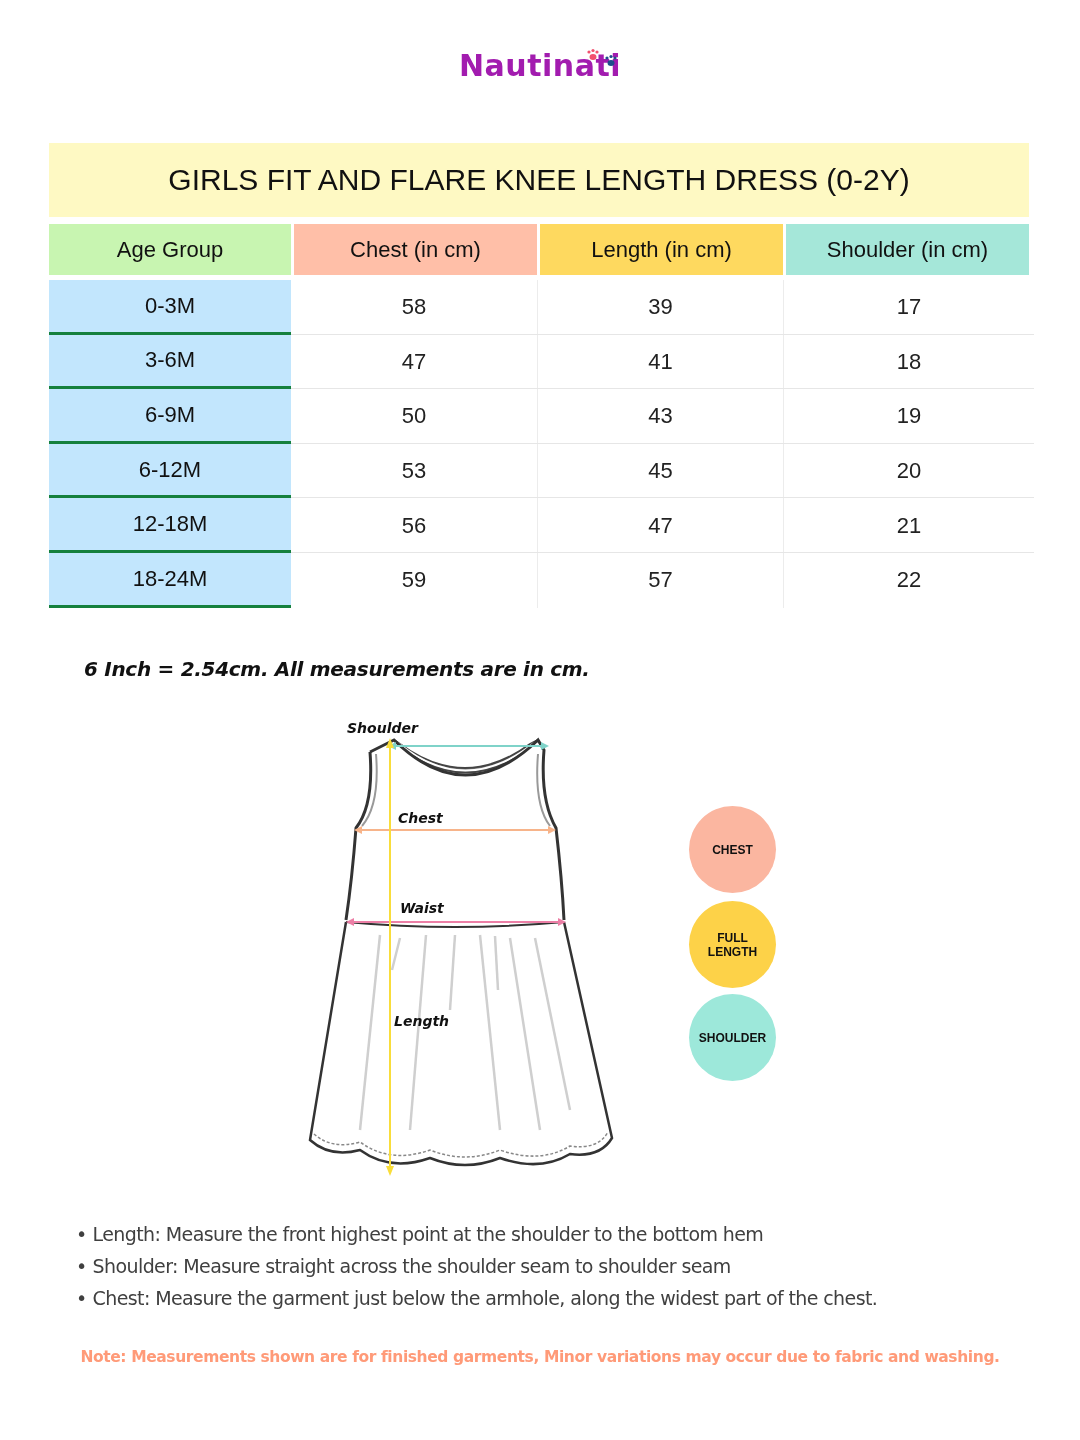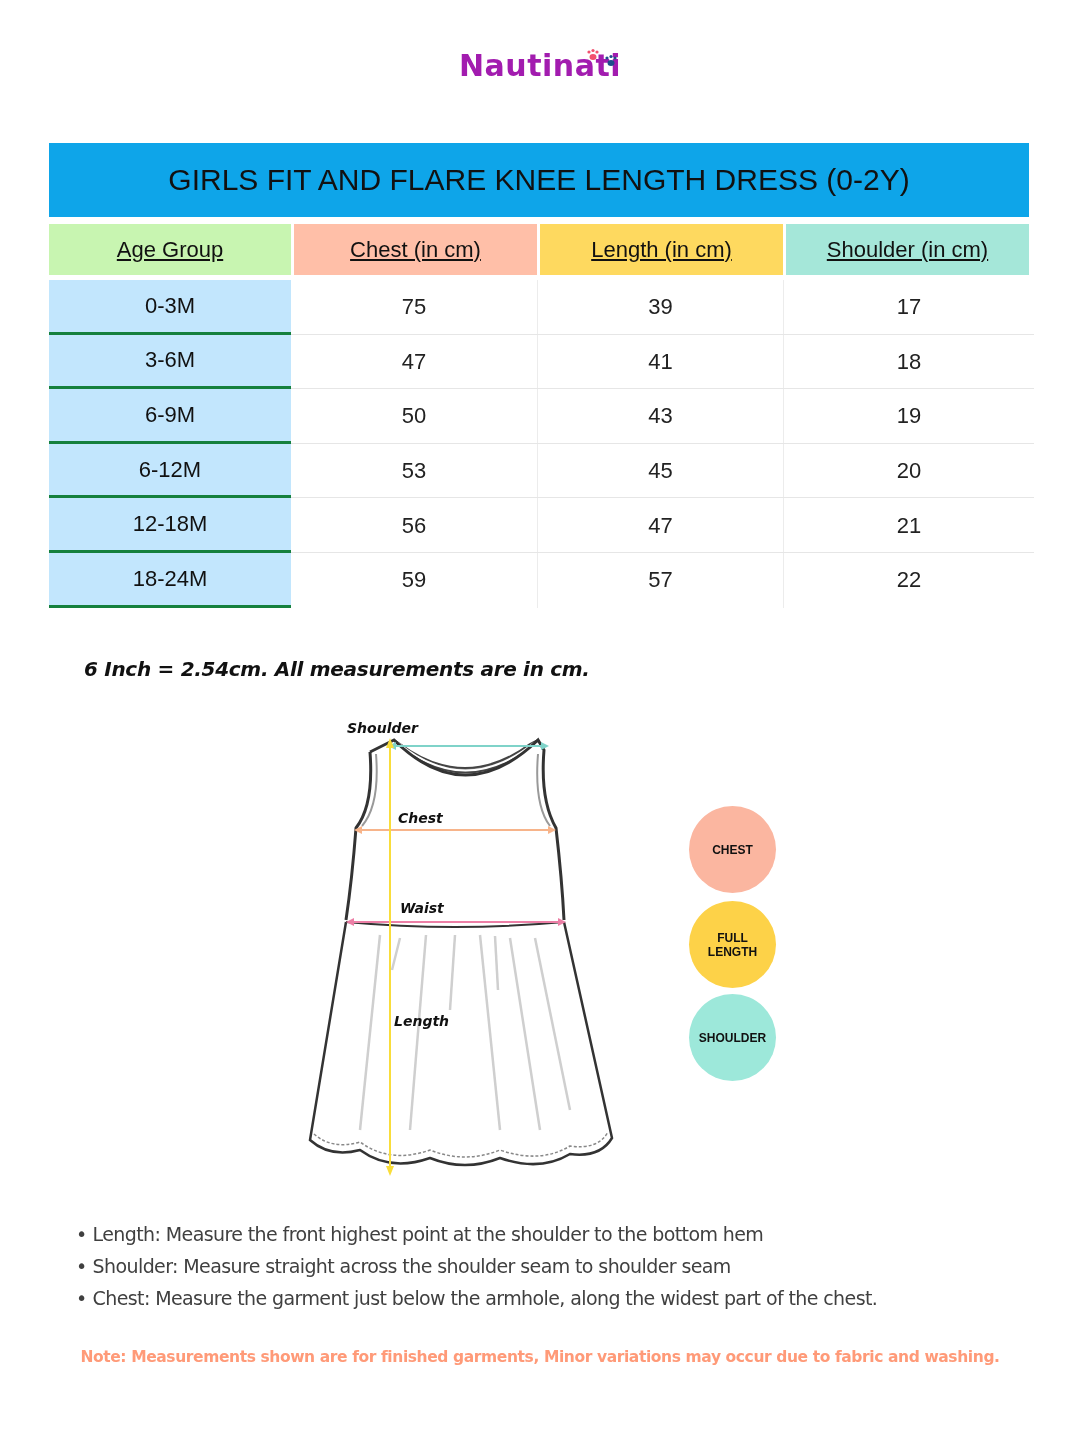--- a/index.html
+++ b/index.html
@@ -11,28 +11,27 @@
     position: absolute; left: 0; width: 1080px; top: 48px; text-align: center;
   }
   .logo-text {
     font-family: "DejaVu Sans", sans-serif; font-weight: bold; font-size: 30px; color: #a21caf;
     letter-spacing: 0.5px; position: relative; display: inline-block;
   }
   .paw { position: absolute; width: 12px; height: 12px; }
 
   .title-bar {
     position: absolute; left: 49px; top: 143px; width: 980px; height: 74px;
-    background: #0ea5e9; display: flex; align-items: center; justify-content: center;
+    background: #fef9c3; display: flex; align-items: center; justify-content: center;
     font-size: 30px; color: #111;
   }
   .header-row { position: absolute; left: 49px; top: 224px; width: 980px; height: 51px; display: flex; }
   .hcell {
     height: 51px; display: flex; align-items: center; justify-content: center; font-size: 22px;
     box-sizing: border-box;
-    text-decoration: underline;
   }
   .hc0 { width: 242px; background: #c8f5b1; margin-right: 3px; }
   .hc1 { width: 243px; background: #ffbfa8; margin-right: 3px; }
   .hc2 { width: 243px; background: #fed95f; margin-right: 3px; }
   .hc3 { width: 243px; background: #a5e7d9; }
 
   .rows { position: absolute; left: 49px; top: 280px; width: 985px; }
   .row { display: flex; height: 54.6px; position: relative; }
   .row::after {
     content: ""; position: absolute; left: 242px; right: 0; bottom: 0; height: 1px; background: #e6e6e6;
@@ -107,21 +106,21 @@
 <div class="header-row">
   <div class="hcell hc0">Age Group</div>
   <div class="hcell hc1">Chest (in cm)</div>
   <div class="hcell hc2">Length (in cm)</div>
   <div class="hcell hc3">Shoulder (in cm)</div>
 </div>
 
 <div class="rows">
   <div class="row">
     <div class="age">0-3M</div>
-    <div class="val v1">75</div>
+    <div class="val v1">58</div>
     <div class="val v2">39</div>
     <div class="val v3">17</div>
   </div>
   <div class="row">
     <div class="age">3-6M</div>
     <div class="val v1">47</div>
     <div class="val v2">41</div>
     <div class="val v3">18</div>
   </div>
   <div class="row">

